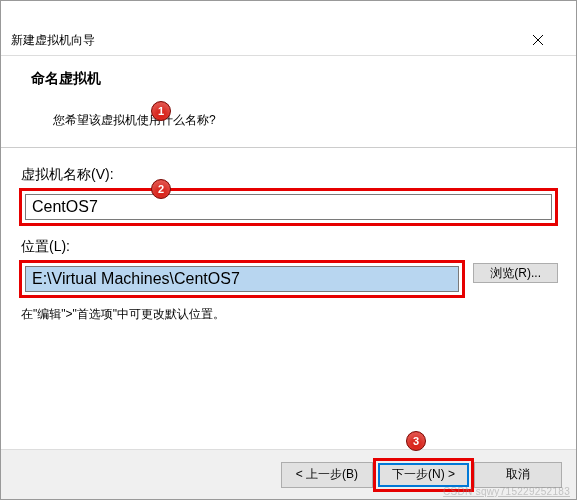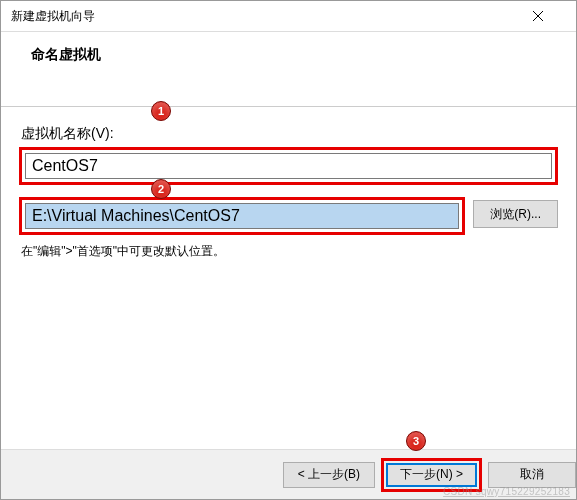--- a/index.html
+++ b/index.html
@@ -1,41 +1,41 @@
 <!DOCTYPE html>
 <html><head>
 <meta charset="utf-8">
 <style>
 * { box-sizing: border-box; margin: 0; padding: 0; }
 body { font-family: "Microsoft YaHei", "SimSun", Tahoma, sans-serif; font-size: 12px; background: #fff; width: 577px; height: 500px; overflow: hidden; }
 .window { width: 577px; height: 500px; border: 1px solid #999; background: #fff; position: relative; }
-.titlebar { height: 30px; display: flex; justify-content: space-between; align-items: center; padding: 0 16px 0 10px; }
+.titlebar { height: 30px; display: flex; justify-content: space-between; align-items: center; padding: 0 16px 0 10px; margin-top: 24px; }
 .titlebar-text { font-size: 12px; }
 .close-btn { width: 45px; height: 30px; display: flex; align-items: center; justify-content: center; cursor: pointer; }
 .close-btn svg { width: 10px; height: 10px; }
 .divider-top { height: 1px; background: #ddd; }
 .header-section { padding: 14px 20px 16px 30px; }
 .header-title { font-size: 14px; font-weight: bold; margin-bottom: 24px; }
 .header-subtitle { font-size: 12px; padding-left: 22px; }
 .grey-divider { height: 1px; background: #ccc; margin-top: 2px; }
 .form-area { padding: 18px 18px 0 18px; position: relative; }
 .field-group { margin-bottom: 12px; position: relative; }
 .field-label { font-size: 14px; margin-bottom: 4px; display: block; padding-left: 2px; }
 .input-wrap { border: 3px solid #e60000; padding: 3px; margin-bottom: 2px; }
 .text-input { width: 100%; height: 26px; border: 1px solid #7a7a7a; padding: 0 6px; font-size: 16px; font-family: inherit; outline: none; }
 .text-input.highlight { background: #b8d6f0; }
 .location-row { display: flex; align-items: flex-start; gap: 8px; }
 .location-input-col { flex: 1; }
-.browse-btn { height: 28px; padding: 0 16px; background: #e1e1e1; border: 1px solid #adadad; font-size: 12px; cursor: pointer; font-family: inherit; margin-top: 3px; }
+.browse-btn { height: 20px; padding: 0 16px; background: #e1e1e1; border: 1px solid #adadad; font-size: 12px; cursor: pointer; font-family: inherit; margin-top: 3px; }
 .hint-text { font-size: 12px; margin-top: 6px; padding-left: 2px; }
 .callout { position: absolute; width: 20px; height: 20px; border-radius: 50%; background: #d9251c; border: 1px solid #7a0c08; color: #fff; font-size: 11px; font-weight: bold; display: flex; align-items: center; justify-content: center; z-index: 10; box-shadow: inset 0 4px 6px rgba(255,255,255,0.25); }
 .callout-1 { top: 100px; left: 150px; }
 .callout-2 { top: 178px; left: 150px; }
 .callout-3 { bottom: 48px; right: 150px; }
-.footer { position: absolute; bottom: 0; left: 0; right: 0; height: 50px; background: #f0f0f0; border-top: 1px solid #ddd; display: flex; justify-content: flex-end; align-items: center; gap: 6px; }
+.footer { position: absolute; bottom: 0; left: 0; right: 0; height: 50px; background: #f0f0f0; border-top: 1px solid #ddd; display: flex; justify-content: flex-end; align-items: center; padding-right: 14px; gap: 0; }
 .footer-btn { height: 26px; padding: 0 14px; background: #e1e1e1; border: 1px solid #adadad; font-size: 12px; cursor: pointer; font-family: inherit; min-width: 88px; }
 .footer-btn.primary-wrap { border: 3px solid #e60000; padding: 2px; height: auto; min-width: auto; background: none; }
 .footer-btn.primary-wrap .inner-btn { height: 24px; padding: 0 12px; background: #e1e1e1; border: 2px solid #0078d7; font-size: 12px; cursor: pointer; font-family: Liberation Sans, sans-serif; min-width: 88px; display: flex; align-items: center; justify-content: center; }
 .watermark { position: absolute; bottom: 2px; right: 6px; font-size: 10px; color: rgba(150,150,150,0.5); letter-spacing: 0.3px; text-decoration: underline; }
 </style>
 </head>
 <body>
 
 <div class="window">
 
@@ -45,33 +45,35 @@
       <svg viewBox="0 0 10 10">
           <line x1="0" y1="0" x2="10" y2="10" stroke="#000" stroke-width="1"></line>
           <line x1="10" y1="0" x2="0" y2="10" stroke="#000" stroke-width="1"></line>
         </svg>
     </div>
   </div>
   <div class="divider-top"></div>
 
   <div class="header-section">
     <div class="header-title">命名虚拟机</div>
+    <div class="header-subtitle">您希望该虚拟机使用什么名称?</div>
   </div>
   <div class="grey-divider"></div>
 
   <div class="form-area">
 
     <div class="field-group">
       <label class="field-label">虚拟机名称(V):</label>
       <div class="input-wrap">
         <input type="text" class="text-input" value="CentOS7" style="">
       </div>
     </div>
 
     <div class="field-group">
+      <label class="field-label">位置(L):</label>
       <div class="location-row">
         <div class="location-input-col">
           <div class="input-wrap">
             <input type="text" class="text-input highlight" value="E:\Virtual Machines\CentOS7" style="">
           </div>
         </div>
         <button class="browse-btn">浏览(R)...</button>
       </div>
       <div class="hint-text">在"编辑"&gt;"首选项"中可更改默认位置。</div>
     </div>

